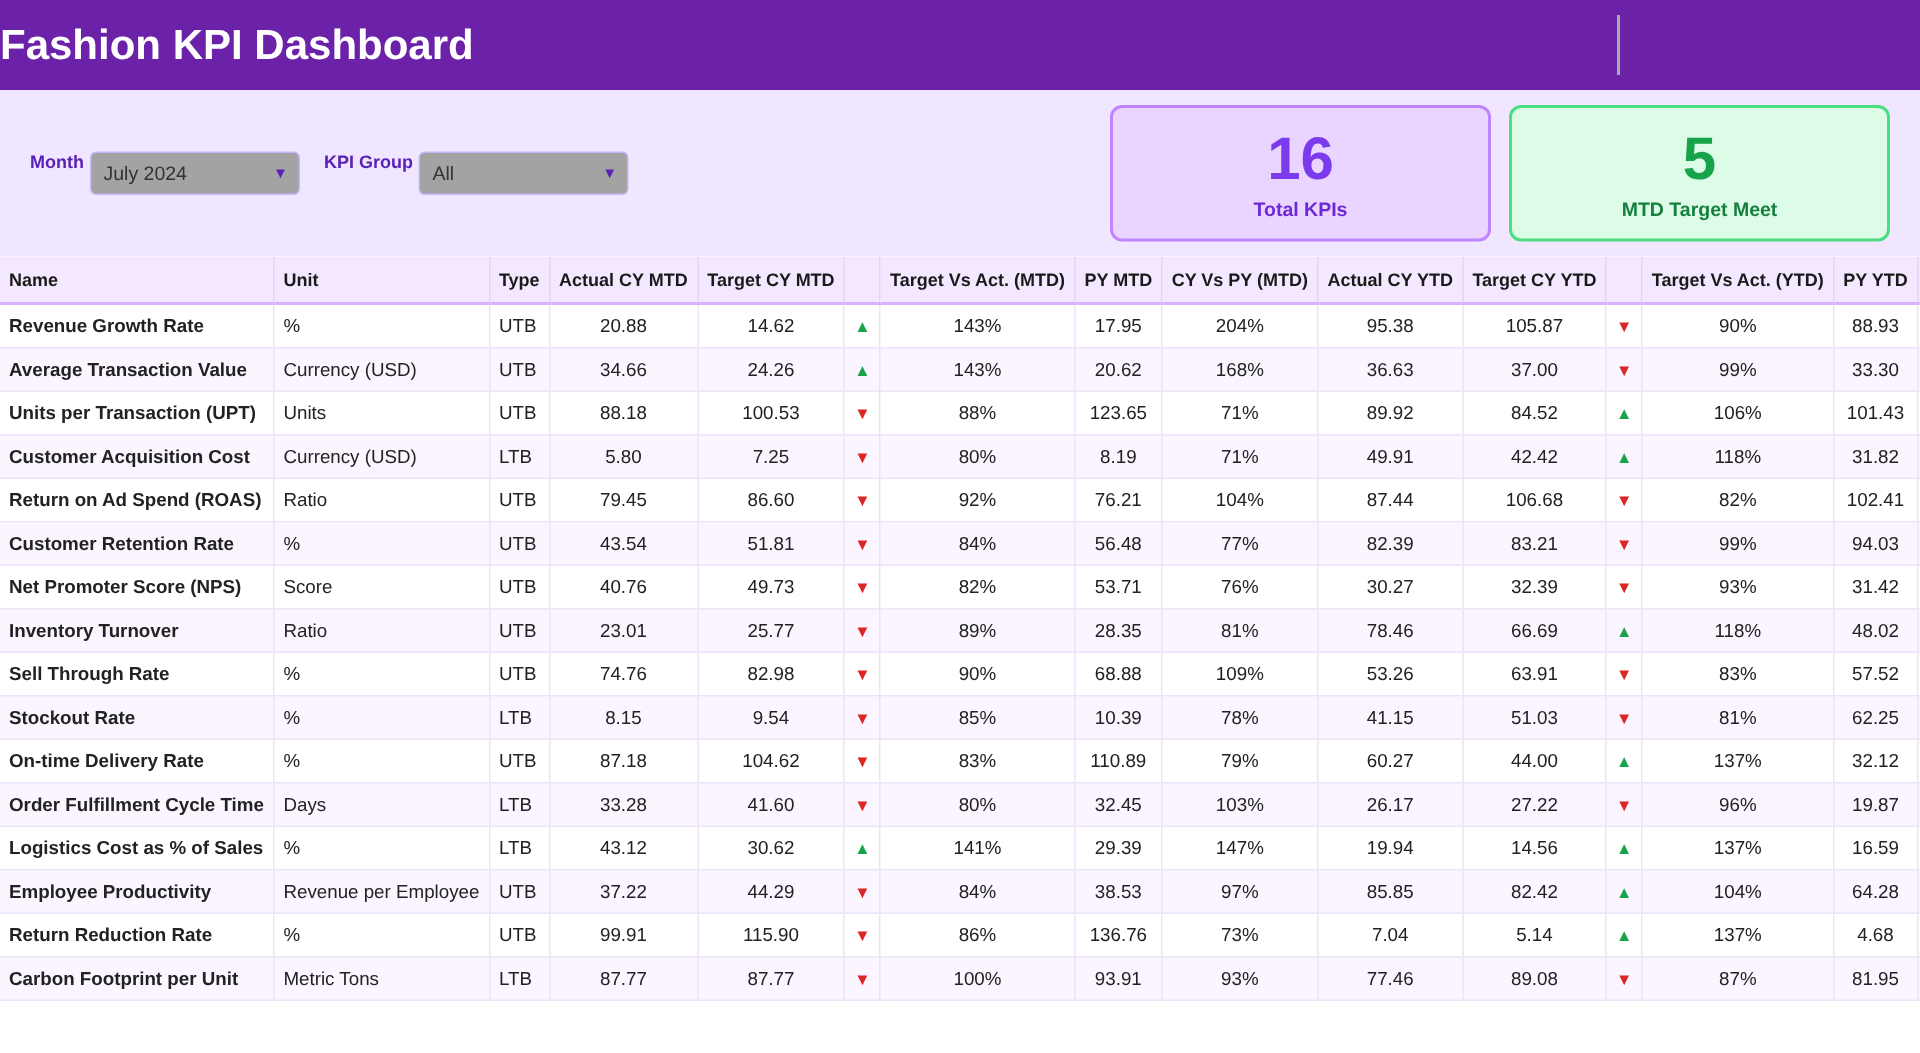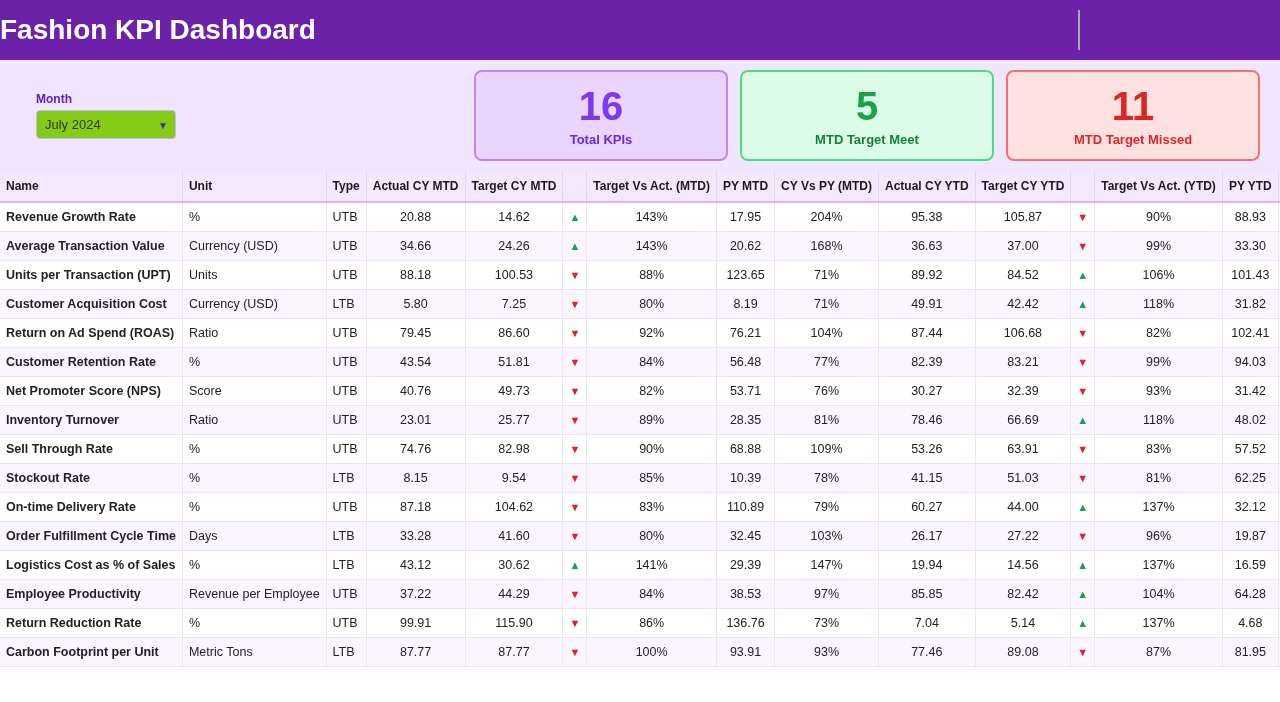--- a/index.html
+++ b/index.html
@@ -25,35 +25,34 @@
     .controls-bar {
       background: #f0e6ff;
       padding: 10px 20px;
       display: flex;
       align-items: center;
       gap: 16px;
     }
 
     .filter-group {
       display: flex;
-      flex-direction: column;
+      flex-direction: row;
       gap: 4px;
-      margin-left: 16px;
     }
     .filter-label {
       font-size: 12px;
       font-weight: 600;
       color: #5b21b6;
     }
     .filter-select {
       border: 1px solid #c4b5fd;
       border-radius: 4px;
       padding: 6px 28px 6px 8px;
       font-size: 13px;
-      background: #84cc16;
+      background: #a3a3a3;
       appearance: none;
       position: relative;
       min-width: 140px;
       color: #333;
       cursor: pointer;
     }
     .select-wrapper {
       position: relative;
       display: inline-block;
     }
@@ -175,33 +174,37 @@
 <div class="controls-bar">
   <div class="filter-group">
     <span class="filter-label">Month</span>
     <div class="select-wrapper">
       <select class="filter-select">
         <option>July 2024</option>
       </select>
     </div>
   </div>
 
+  <div class="filter-group">
+    <span class="filter-label">KPI Group</span>
+    <div class="select-wrapper">
+      <select class="filter-select">
+        <option>All</option>
+      </select>
+    </div>
+  </div>
 
   <div class="kpi-cards">
     <div class="kpi-card total">
       <div class="kpi-number">16</div>
       <div class="kpi-label">Total KPIs</div>
     </div>
     <div class="kpi-card meet">
       <div class="kpi-number">5</div>
       <div class="kpi-label">MTD Target Meet</div>
-    </div>
-    <div class="kpi-card missed">
-      <div class="kpi-number">11</div>
-      <div class="kpi-label">MTD Target Missed</div>
     </div>
   </div>
 </div>
 
 <div class="table-container">
   <table>
     <thead>
       <tr>
         <th>Name</th>
         <th>Unit</th>

